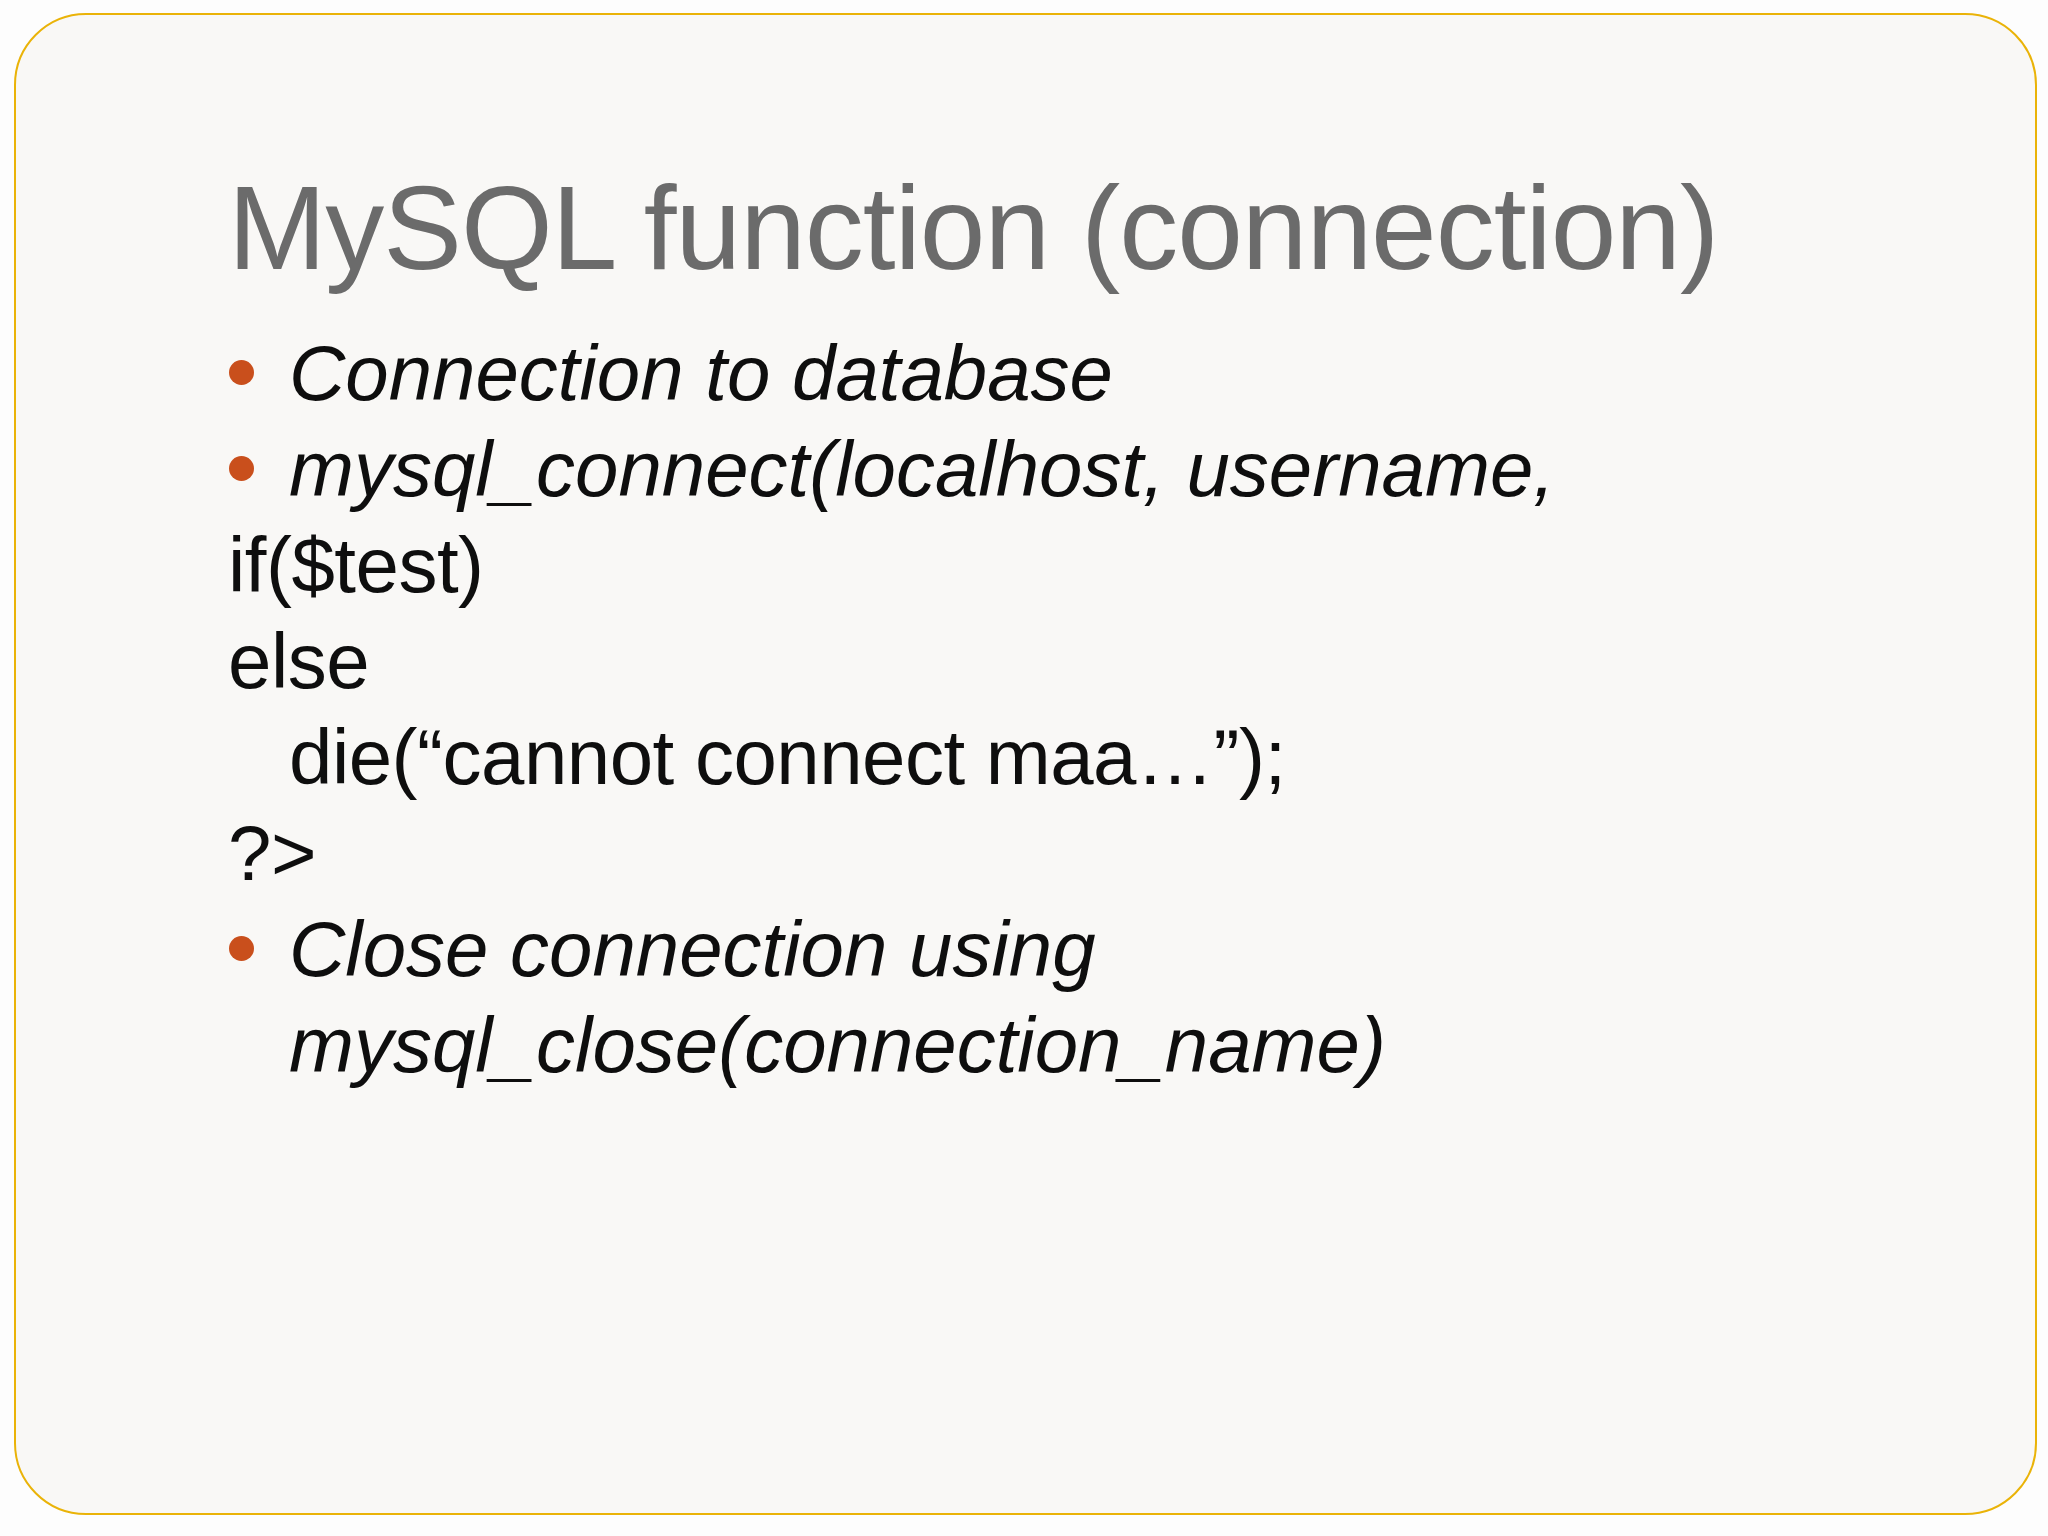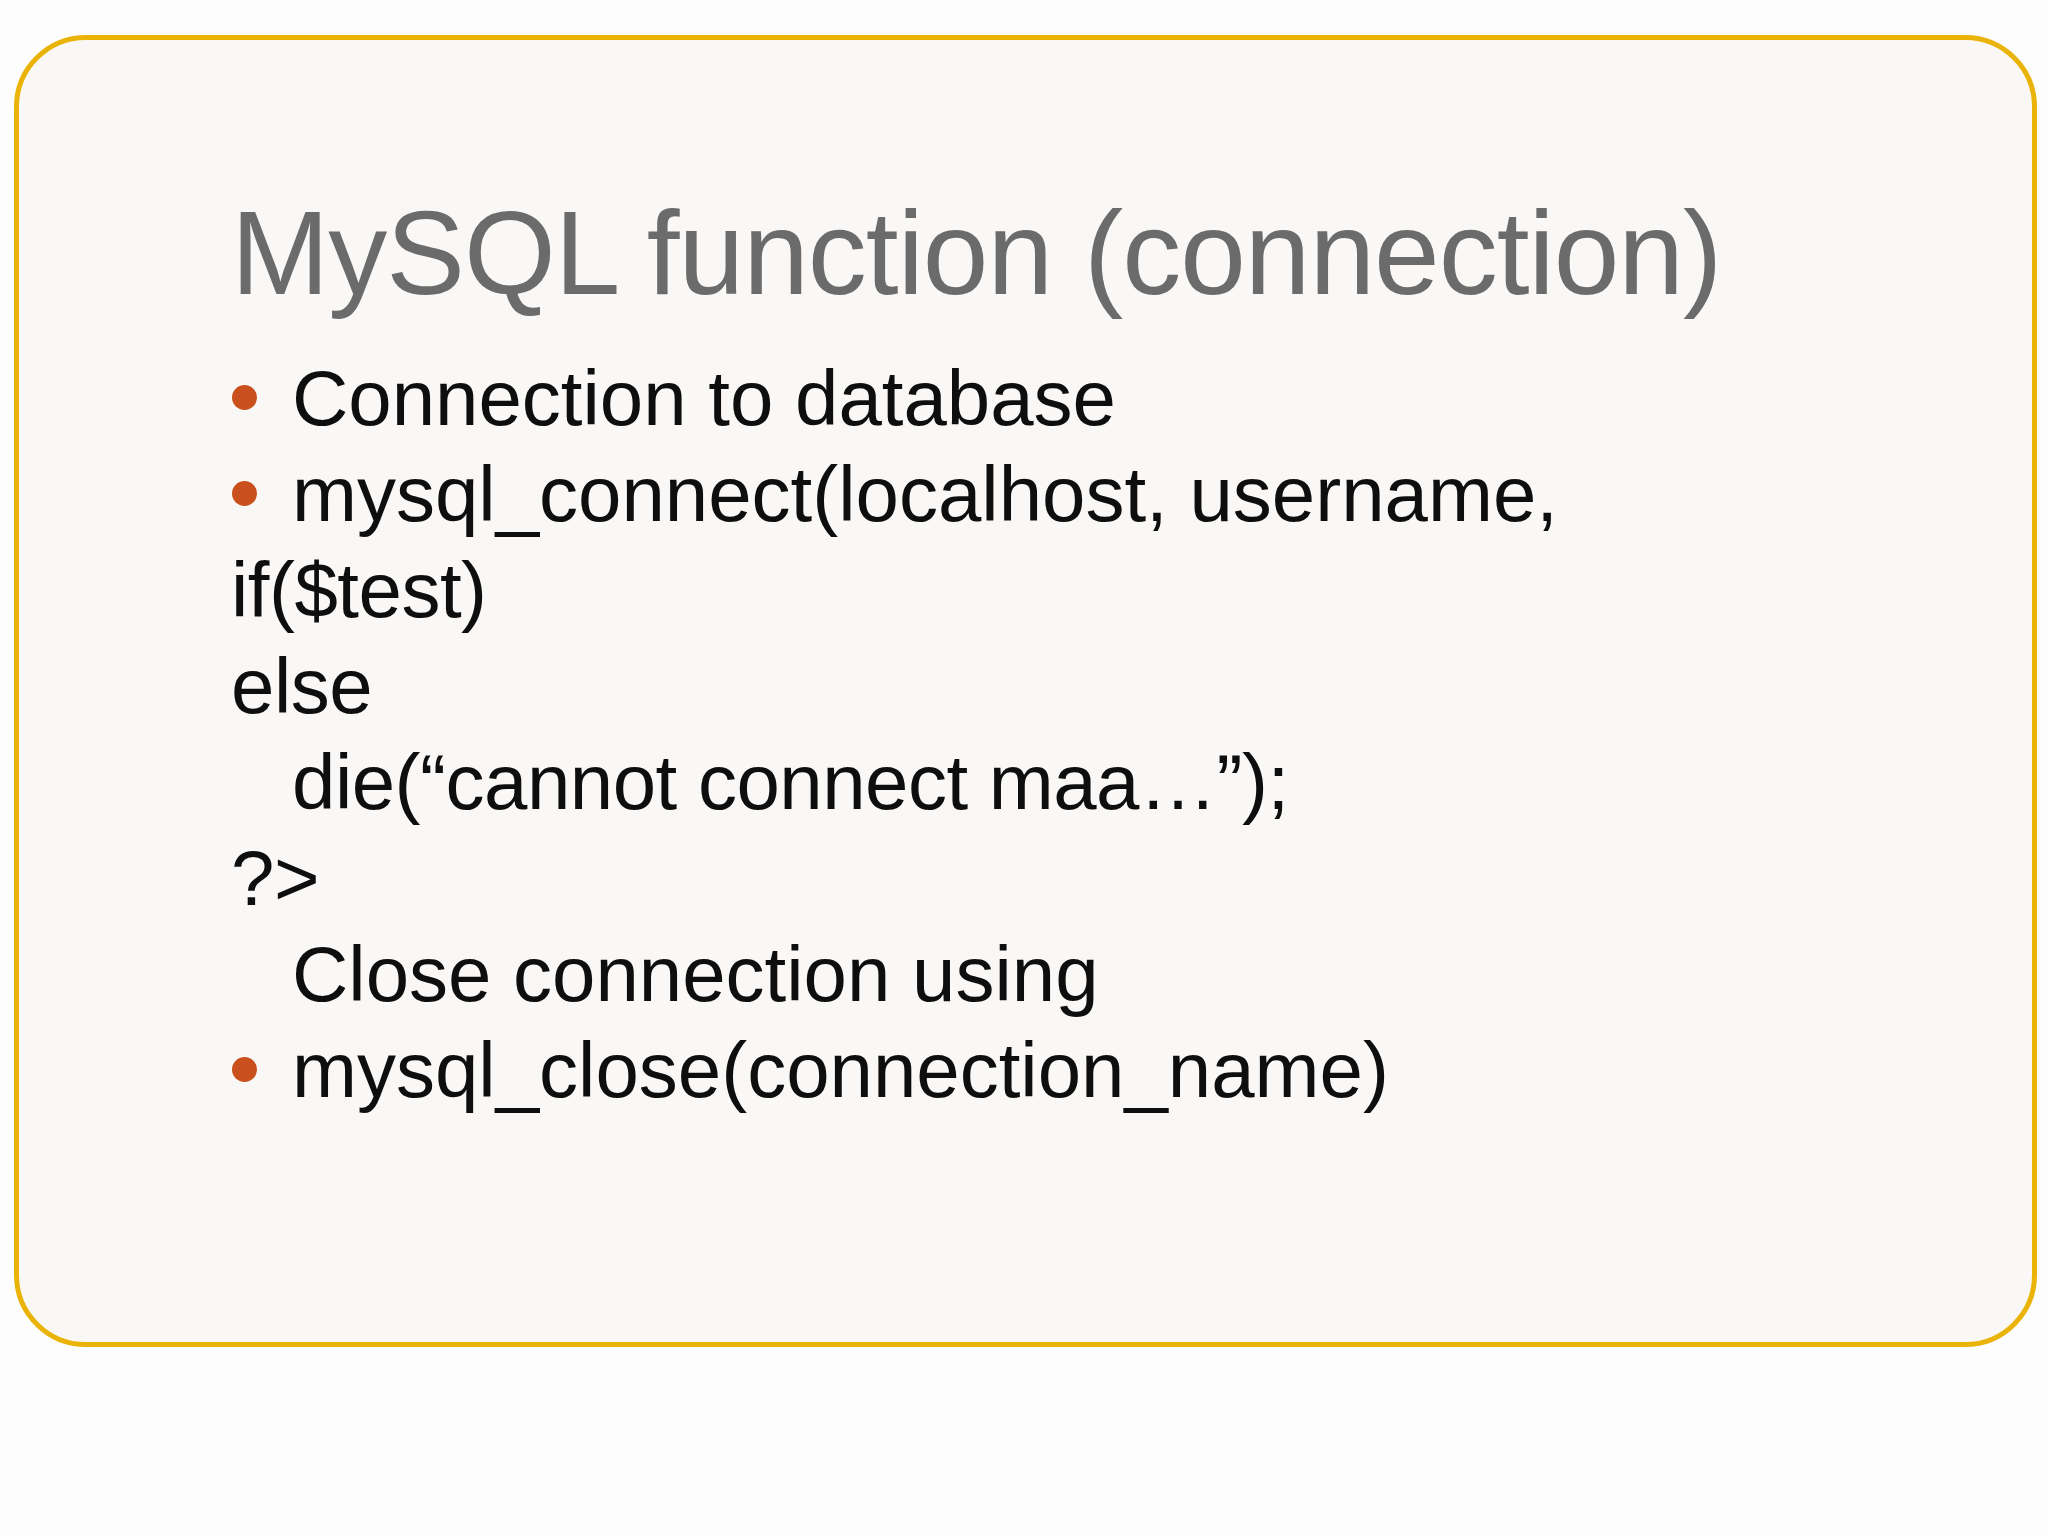--- a/index.html
+++ b/index.html
@@ -5,43 +5,42 @@
   * { margin: 0; padding: 0; box-sizing: border-box; }
   html, body {
     width: 2048px; height: 1536px;
     overflow: hidden;
     background: #fdfdfd;
     font-family: "Liberation Sans", sans-serif;
   }
   .slide {
     position: absolute;
     left: 14px; top: 13px;
-    width: 2023px; height: 1312px;
+    width: 2023px; height: 1502px;
     background: #f9f8f6;
-    border: 5px solid #eab308;
+    border: 2px solid #eab308;
     border-radius: 72px;
     overflow: hidden;
-    margin-top: 22px;
   }
   .slide-inner {
     position: absolute;
     left: 212px; top: 147px;
     right: 30px;
   }
   .slide-title {
     font-size: 118px;
     line-height: 132px;
     color: #6b6b6b;
     letter-spacing: -1px;
     white-space: nowrap;
     margin-bottom: 31px;
   }
   .content-list { color: #0e0e0e; font-size: 78px; }
   .row { line-height: 96px; }
-  .bullet-row { display: flex; align-items: flex-end; }
+  .bullet-row { display: flex; align-items: flex-start; font-style: italic; }
   .bullet-dot-box {
     flex: 0 0 61px;
     position: relative;
     height: 96px;
   }
   .bullet-dot {
     position: absolute;
     left: 1px; top: 35px;
     width: 25px; height: 25px;
     border-radius: 50%;

